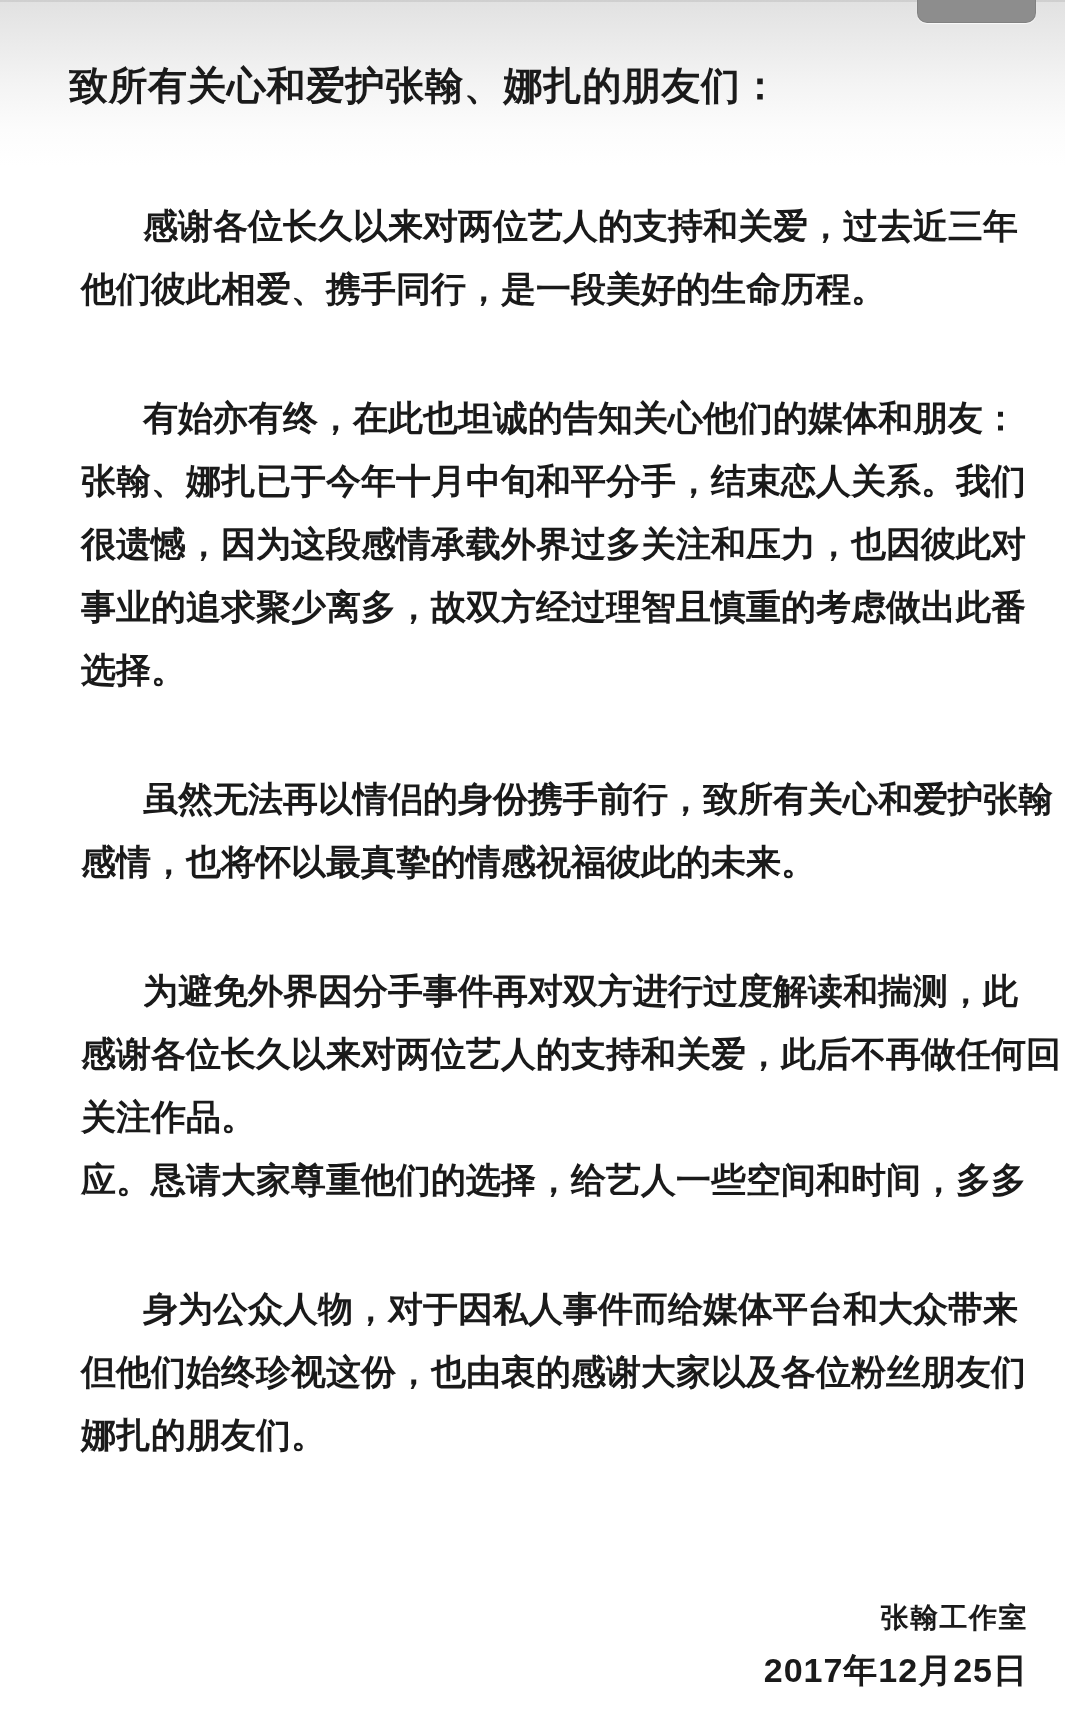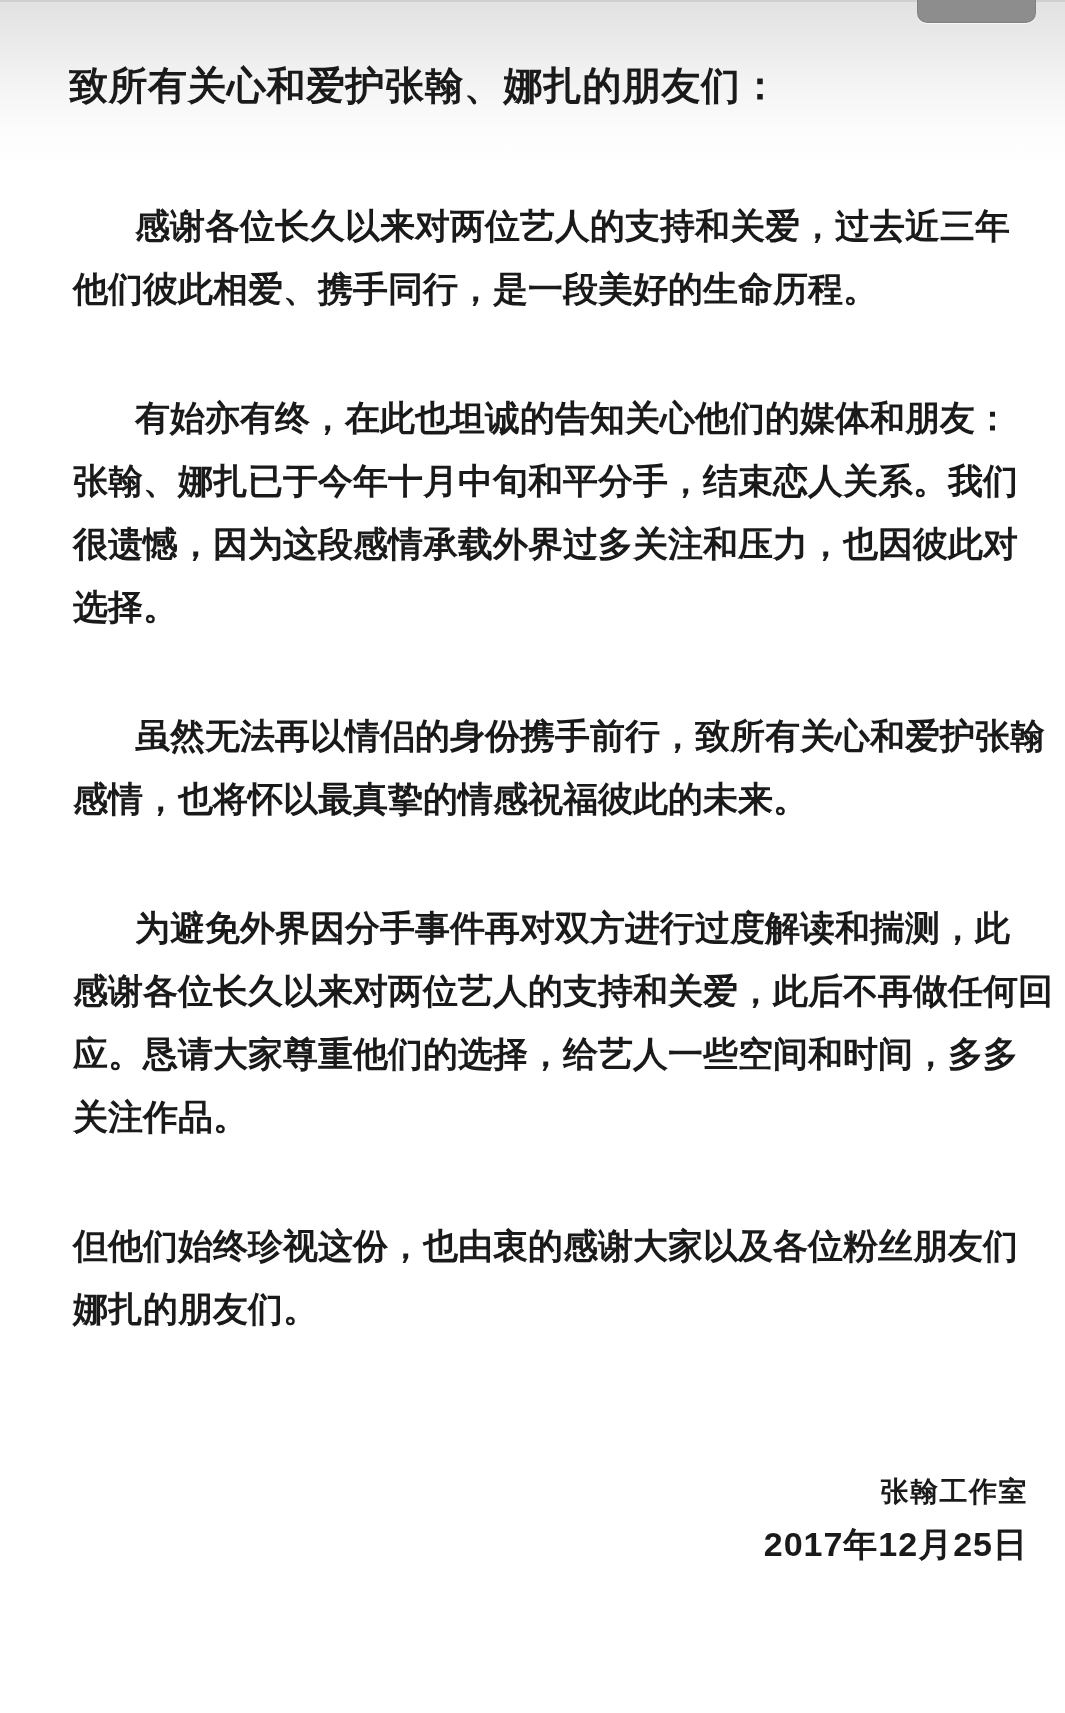--- a/index.html
+++ b/index.html
@@ -48,21 +48,21 @@
     font-size: 39px;
     line-height: 63px;
     font-weight: 600;
     letter-spacing: 0.5px;
     white-space: nowrap;
   }
   .body-text {
     margin-top: 77px;
     padding: 0 30px 0 48px;
   }
-  .para { margin: 4px; }
+  .para { margin: 12px; }
   .para + .para { margin-top: 66px; }
   .para .line {
     font-size: 35px;
     line-height: 63px;
     font-weight: 600;
     letter-spacing: 0px;
     white-space: nowrap;
   }
   .para .line.indent { padding-left: 62px; }
   .signature {
@@ -95,33 +95,35 @@
 
   <div class="body-text">
       <div class="para">
         <div class="line indent">感谢各位长久以来对两位艺人的支持和关爱，过去近三年</div>
         <div class="line">他们彼此相爱、携手同行，是一段美好的生命历程。</div>
       </div>
       <div class="para">
         <div class="line indent">有始亦有终，在此也坦诚的告知关心他们的媒体和朋友：</div>
         <div class="line">张翰、娜扎已于今年十月中旬和平分手，结束恋人关系。我们</div>
         <div class="line">很遗憾，因为这段感情承载外界过多关注和压力，也因彼此对</div>
+        <div class="line">事业的追求聚少离多，故双方经过理智且慎重的考虑做出此番</div>
         <div class="line">选择。</div>
       </div>
       <div class="para">
         <div class="line indent">虽然无法再以情侣的身份携手前行，致所有关心和爱护张翰</div>
         <div class="line">感情，也将怀以最真挚的情感祝福彼此的未来。</div>
       </div>
       <div class="para">
         <div class="line indent">为避免外界因分手事件再对双方进行过度解读和揣测，此</div>
         <div class="line">感谢各位长久以来对两位艺人的支持和关爱，此后不再做任何回</div>
+        <div class="line">关注作品。</div>
         <div class="line">应。恳请大家尊重他们的选择，给艺人一些空间和时间，多多</div>
-        <div class="line">关注作品。</div>
       </div>
       <div class="para">
+        <div class="line indent">身为公众人物，对于因私人事件而给媒体平台和大众带来</div>
         <div class="line">但他们始终珍视这份，也由衷的感谢大家以及各位粉丝朋友们</div>
         <div class="line">娜扎的朋友们。</div>
       </div>
     </div>
 
   <div class="signature">
     <div class="sig-name">张翰工作室</div>
     <div class="sig-date">2017年12月25日</div>
   </div>
 </div>

